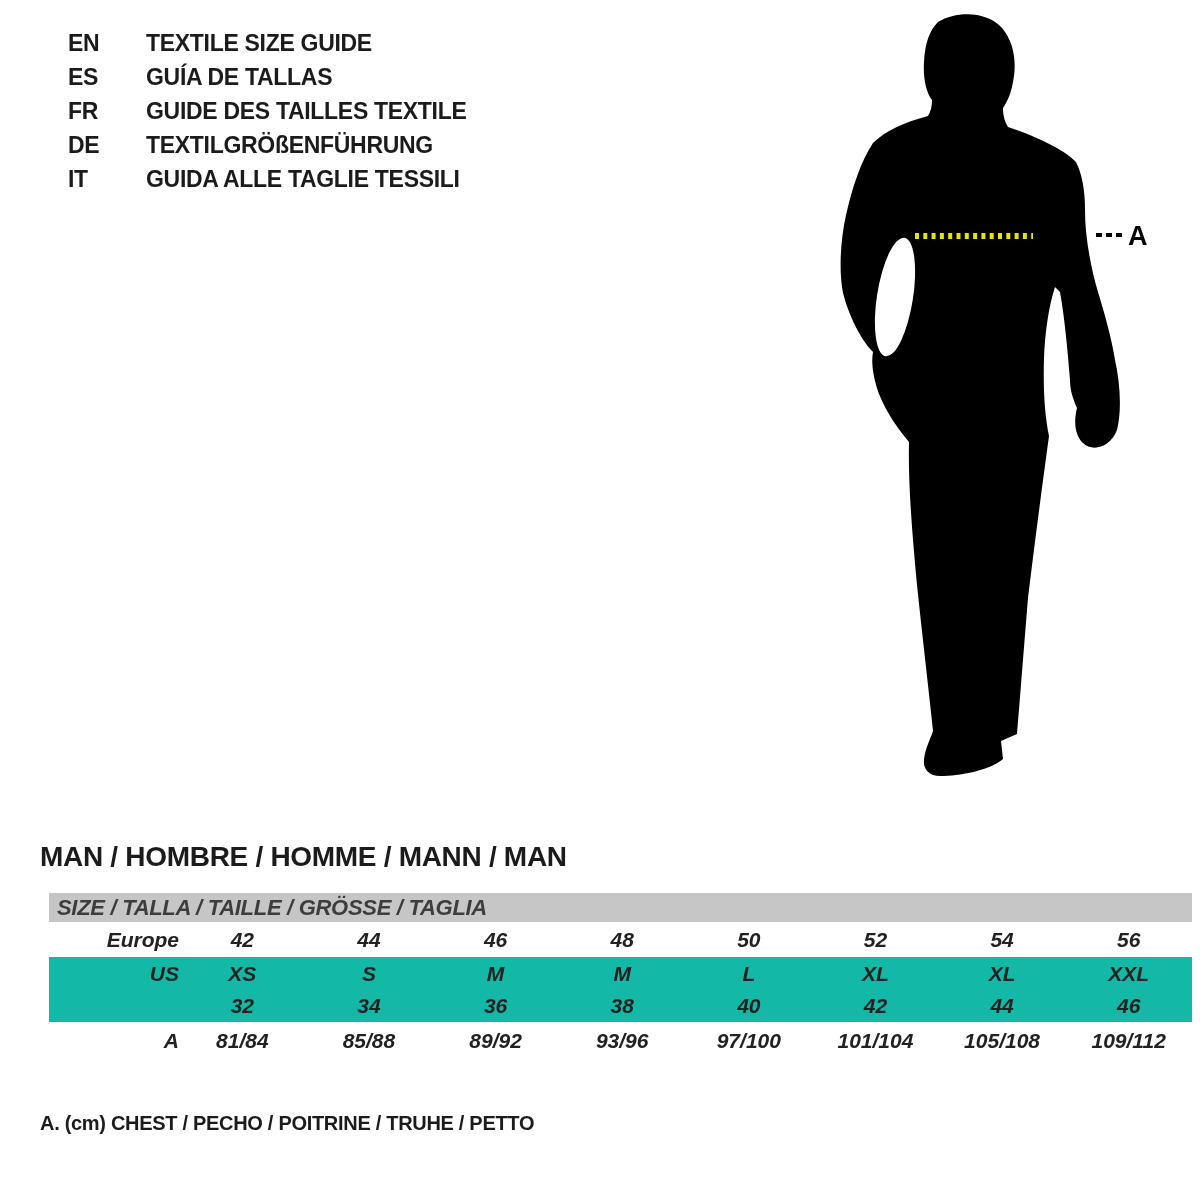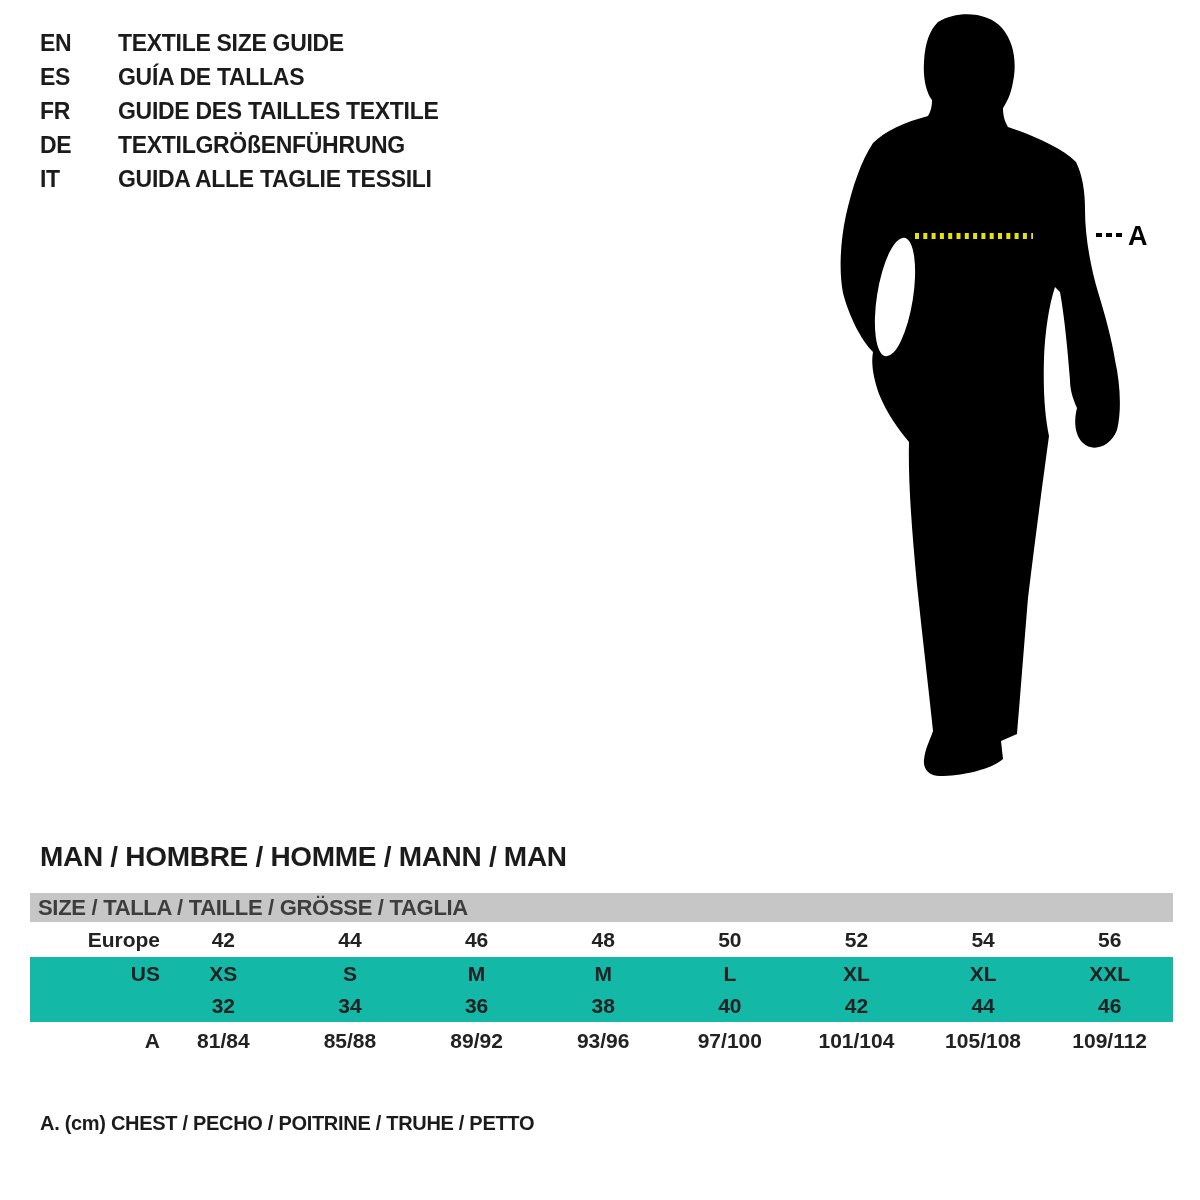--- a/index.html
+++ b/index.html
@@ -3,35 +3,35 @@
 <meta charset="utf-8">
 <style>
   html,body{margin:0;padding:0;background:#fff;}
   body{width:1200px;height:1200px;font-family:"Liberation Sans",sans-serif;color:#1b1b1b;}
   .canvas{position:relative;width:1200px;height:1200px;background:#fff;overflow:hidden;}
   .abs{position:absolute;}
 
   
   .lang-block{left:40px;top:26px;font-size:23px;font-weight:700;letter-spacing:-0.3px;}
   .lang-row{display:flex;height:34px;align-items:center;}
-  .lang-code{width:78px;}
+  .lang-code{width:78px;margin-left:28px;}
 
   
   .categories{left:40px;top:221px;font-size:24px;font-weight:700;line-height:32px;letter-spacing:-0.3px;white-space:nowrap;}
 
   
   .figure{left:820px;top:0;width:380px;height:800px;}
   .figure svg{display:block;}
   .measure-label{font-family:"Liberation Sans",sans-serif;font-weight:700;font-size:27px;fill:#000;}
 
   
   .section-title{left:40px;top:841px;font-size:28px;font-weight:700;letter-spacing:-0.3px;}
 
   
-  .size-table{left:30px;top:893px;width:1143px;font-weight:700;}
+  .size-table{left:49px;top:893px;width:1143px;font-weight:700;font-style:italic;}
   .thead{height:29px;line-height:29px;background:#c6c6c6;color:#3d3d3d;font-size:22px;padding-left:8px;letter-spacing:-0.3px;}
   .size-table table{border-collapse:collapse;table-layout:fixed;width:100%;font-size:21px;color:#222;}
   .size-table td{text-align:center;padding:0;font-weight:700;}
   .size-table td.lbl{text-align:right;padding-left:6px;}
   .size-table col.c-lbl{width:130px;}
   tr.r0{height:35px;}
   tr.r1{height:33px;}
   tr.r2{height:32px;margin-top:16px;}
   tr.r3{height:37px;}
   tr.stripe{background:#14b8a6;}

